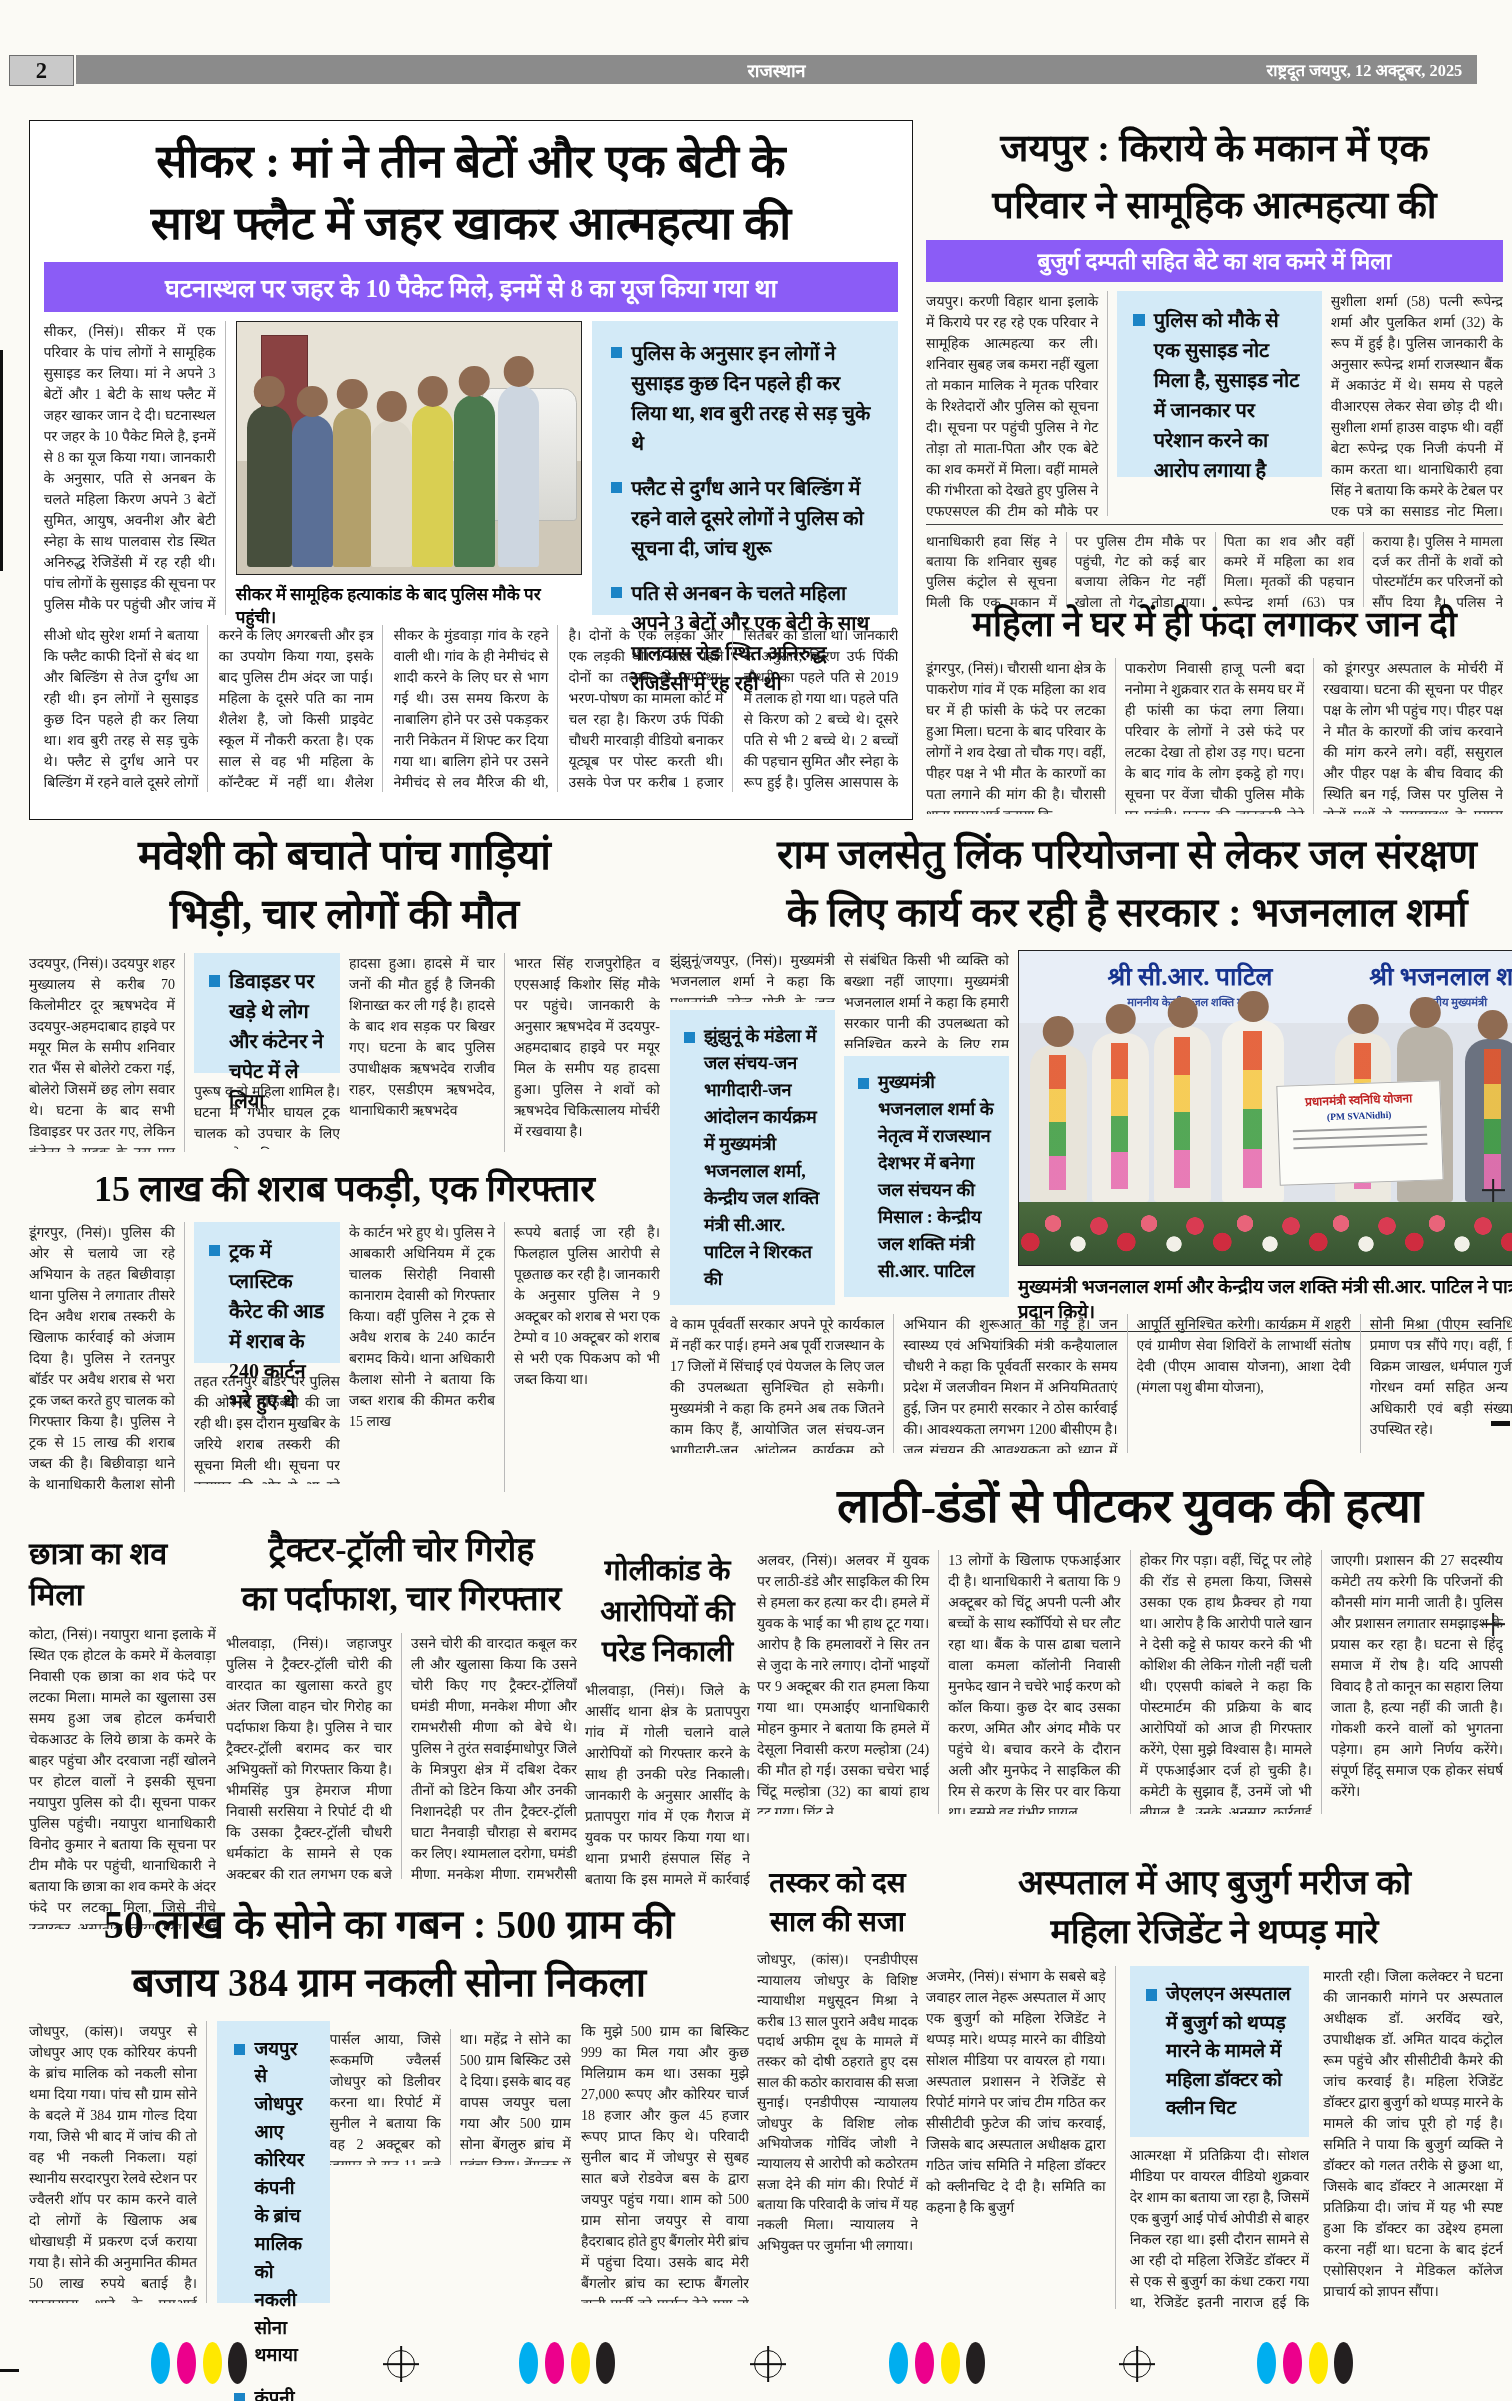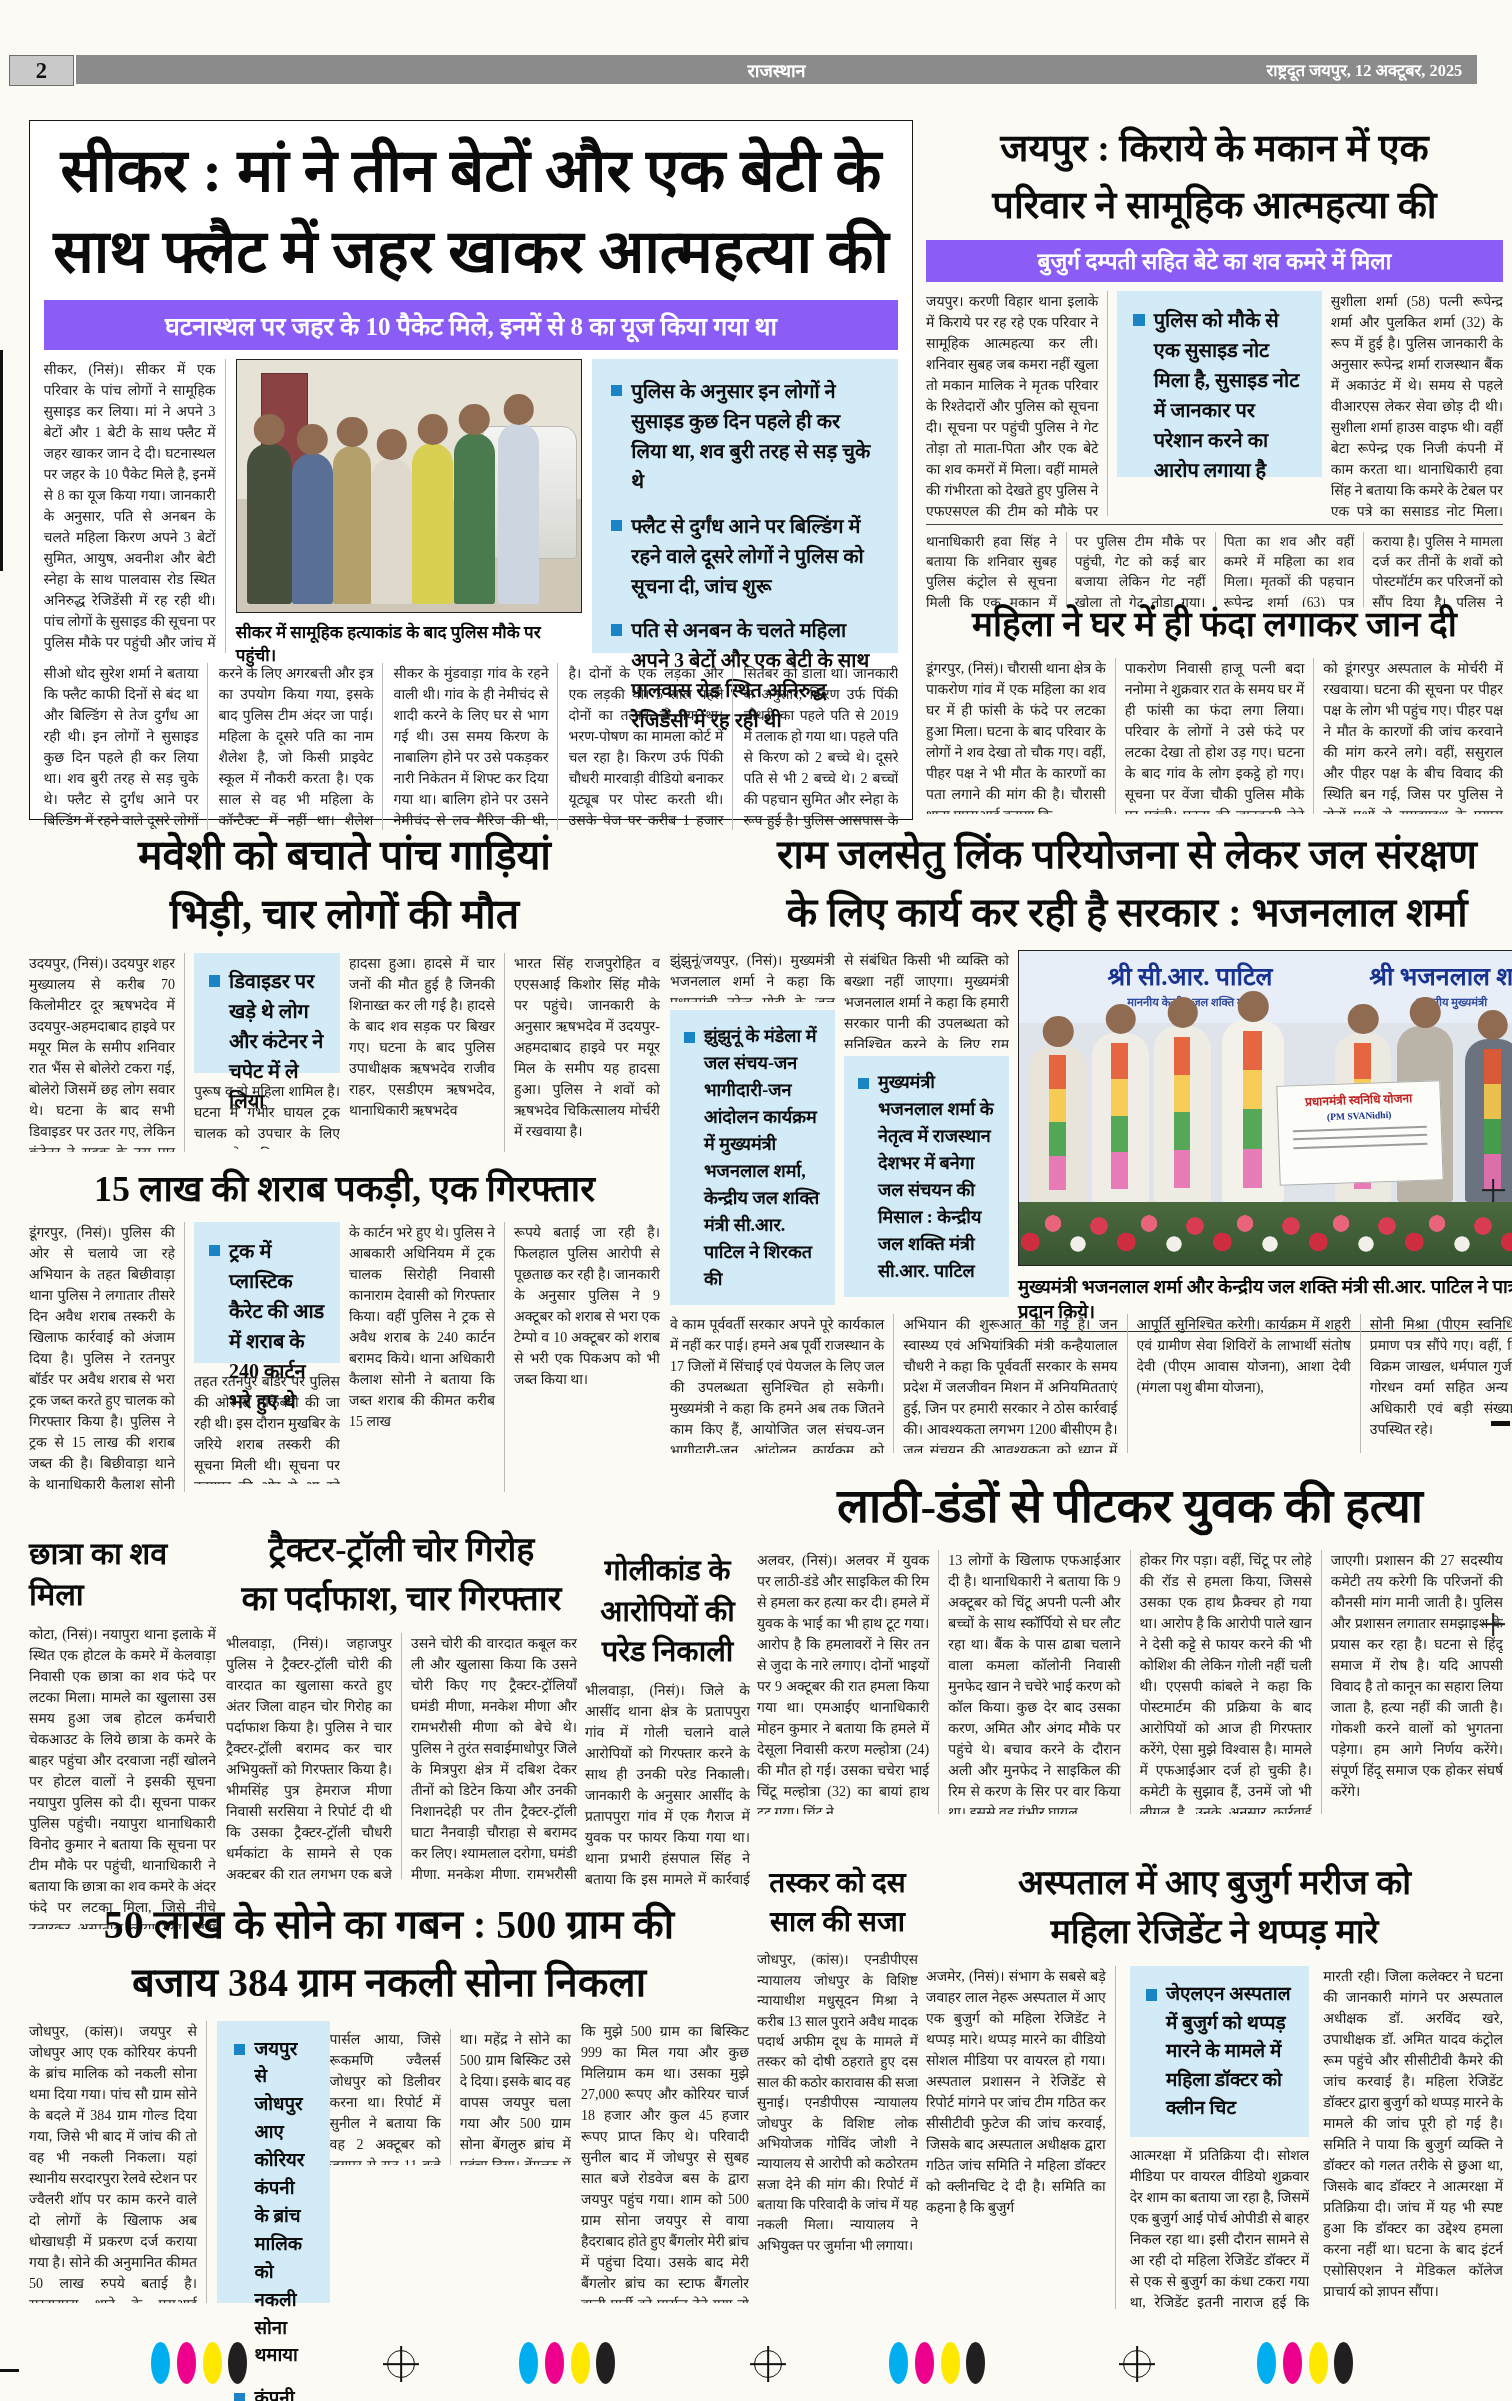--- a/index.html
+++ b/index.html
@@ -29,21 +29,21 @@
   .cap{font-weight:700;color:#0b0b0b;}
   .photo{position:relative;overflow:hidden;border:1.1px solid #222;}
   .fig{position:absolute;border-radius:22.6px 22.6px 3.4px 3.4px;}
   .fig::before{content:"";position:absolute;top:-29px;left:50%;transform:translateX(-50%);
                width:30.5px;height:30.5px;border-radius:50%;background:#8f6b52;}
   .scarf{position:absolute;left:34%;top:6%;width:30%;height:86%;opacity:.9;
          background:linear-gradient(180deg,#e4572e 0 25%,#f7c948 25% 50%,#43a047 50% 75%,#e76fb1 75% 100%);}
   
   #sikar{left:29px;top:120px;width:884px;height:700px;border:1.7px solid #161616;background:#fff;
          padding:10.2px 13.6px;}
-  #sikar .hl{font-size:60px;line-height:1.35;}
+  #sikar .hl{font-size:46px;line-height:1.35;}
   #sikar .bluebar{margin-top:6.8px;padding:8px 0;font-size:25px;}
   #sikar .main{margin-top:9px;gap:10.2px;height:294px;}
   #sikar .intro{width:172px;flex:none;}
   #sikar .phwrap{width:346px;flex:none;}
   #sikar .photo{height:252px;background:linear-gradient(180deg,#e7e2d6 0 55%,#cfc8b8 55% 100%);}
   #sikar .cap{font-size:17px;margin-top:6.8px;}
   #sikar .bbox{flex:1;padding:17px 19px;}
   #sikar .cols{margin-top:10.2px;gap:10.2px;height:167px;}
   #sikar .cols .bcol{flex:1;}
   

